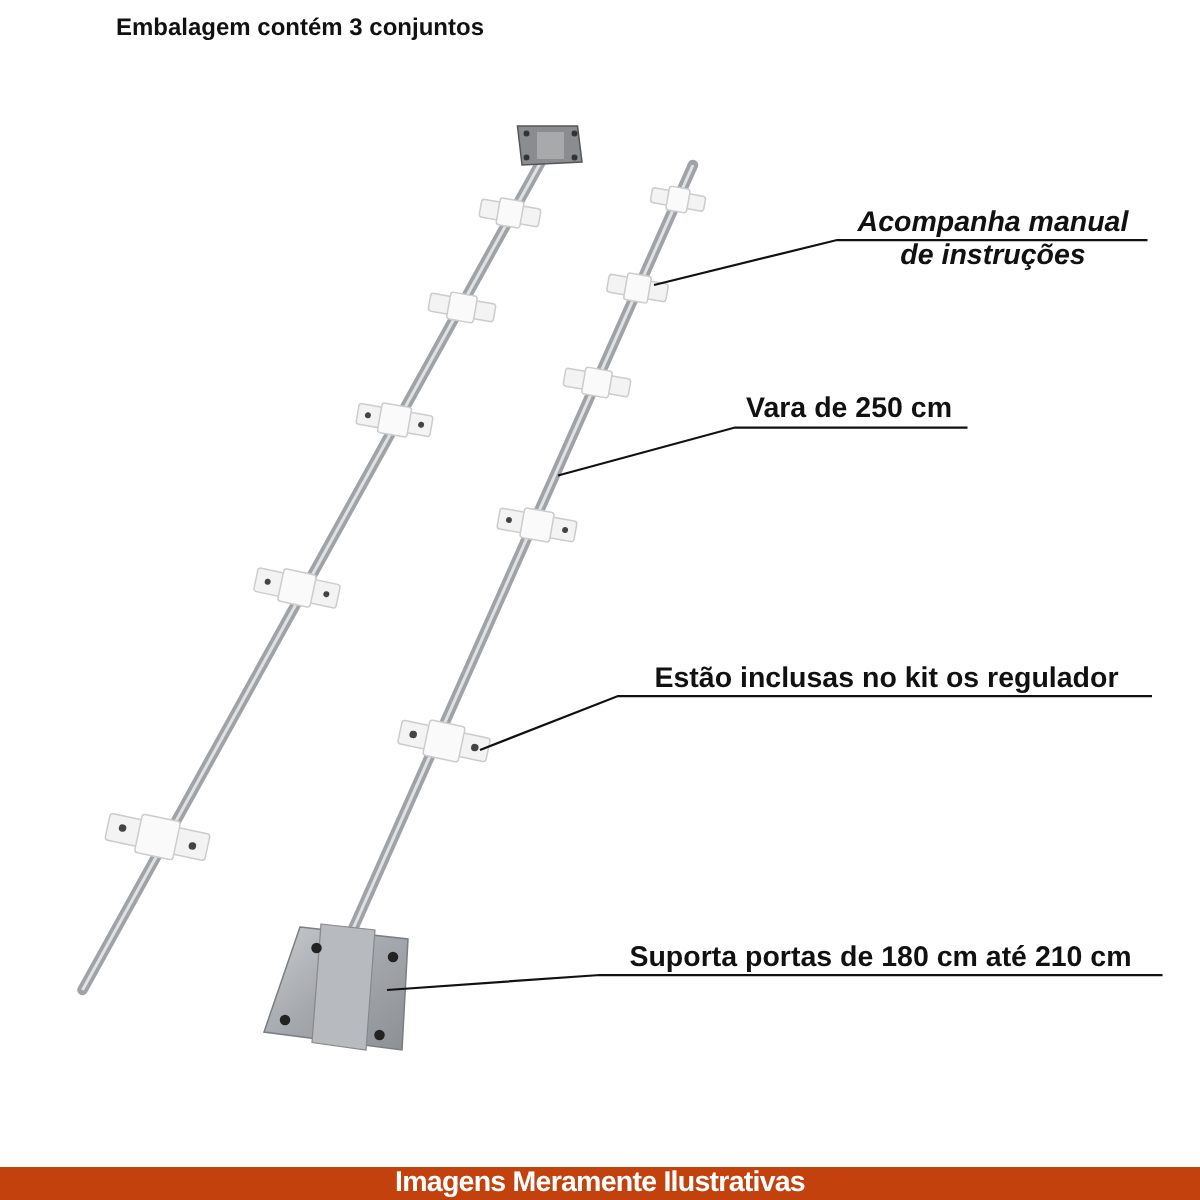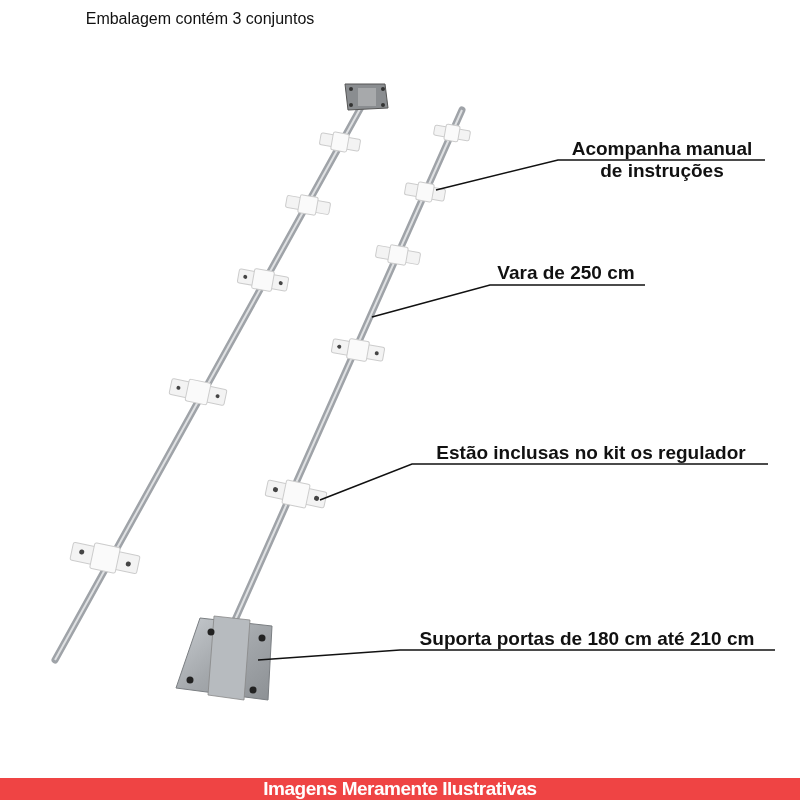--- a/index.html
+++ b/index.html
@@ -1,22 +1,22 @@
 <!DOCTYPE html>
 <html><head>
 <meta charset="utf-8">
 <style>
   html, body { margin:0; padding:0; background:#fff; }
   body { width:800px; height:800px; position:relative; overflow:hidden;
          font-family:"Liberation Sans", sans-serif; }
   .header { position:absolute; left:0; top:8px; width:400px; text-align:center;
-            font-weight:normal; font-size:16px; line-height:21px; color:#111; }
+            font-weight:bold; font-size:16px; line-height:21px; color:#111; }
   .callout { position:absolute; font-weight:bold; color:#111; font-size:19px;
              line-height:22px; text-align:center; }
-  .footer { position:absolute; left:0; top:778px; width:800px; height:22px; background:#ef4444;
+  .footer { position:absolute; left:0; top:778px; width:800px; height:22px; background:#c2410c;
             color:#fff; text-align:center; font-weight:bold; font-size:19px; line-height:22px;
             letter-spacing:-0.5px; }
   svg { position:absolute; left:0; top:0; }
 </style>
 </head>
 <body>
 
 <div class="header">
   <div>Embalagem contém 3 conjuntos</div>
 </div>
@@ -119,21 +119,21 @@
   </g>
 
   <g stroke="#111" stroke-width="1.5" fill="none">
     <polyline points="436,190 558,160 765,160"></polyline>
     <polyline points="372,317 490,285 645,285"></polyline>
     <polyline points="320,500 412,464 768,464"></polyline>
     <polyline points="258,660 400,650 775,650"></polyline>
   </g>
 </svg>
 
-<div class="callout" style="left:556px; top:138px; width:212px;">
+<div class="callout" style="left:556px; top:138px; width:212px;font-style:italic;">
   <div>Acompanha manual</div>
   <div>de instruções</div>
 </div>
 
 <div class="callout" style="left:484px; top:262px; width:164px;">
   <div>Vara de 250 cm</div>
 </div>
 
 <div class="callout" style="left:412px; top:442px; width:358px;">
   <div>Estão inclusas no kit os regulador</div>

